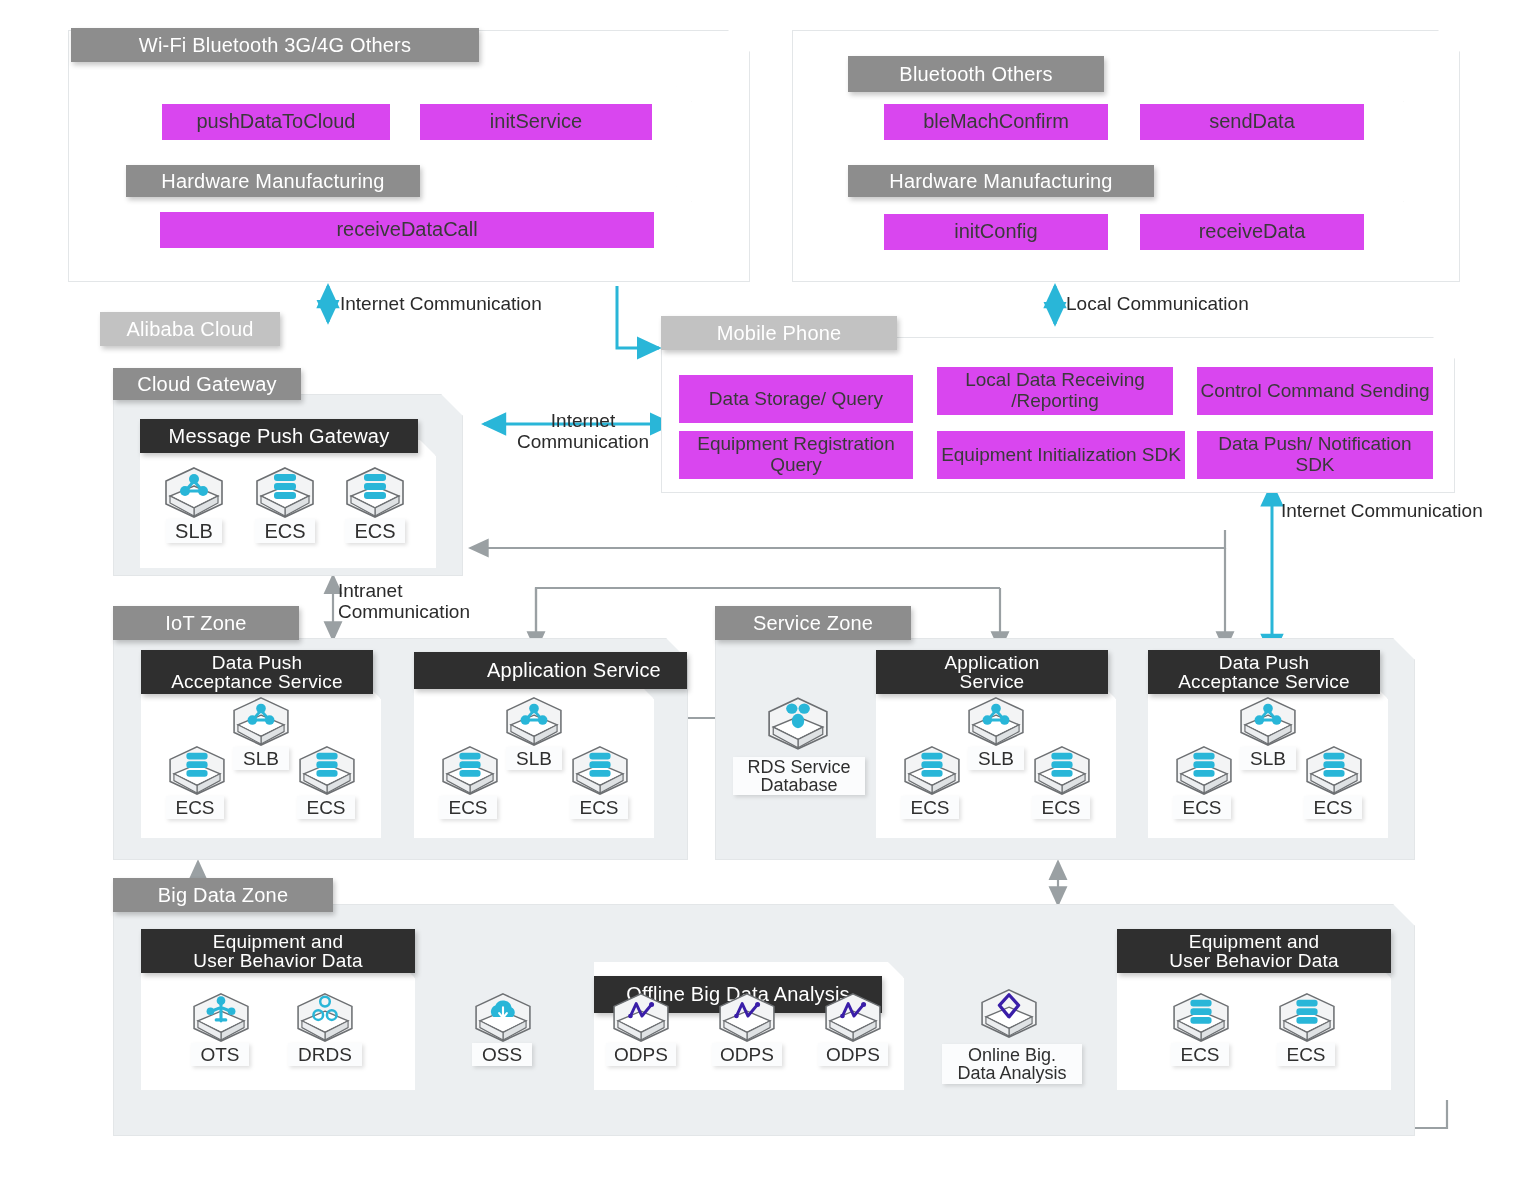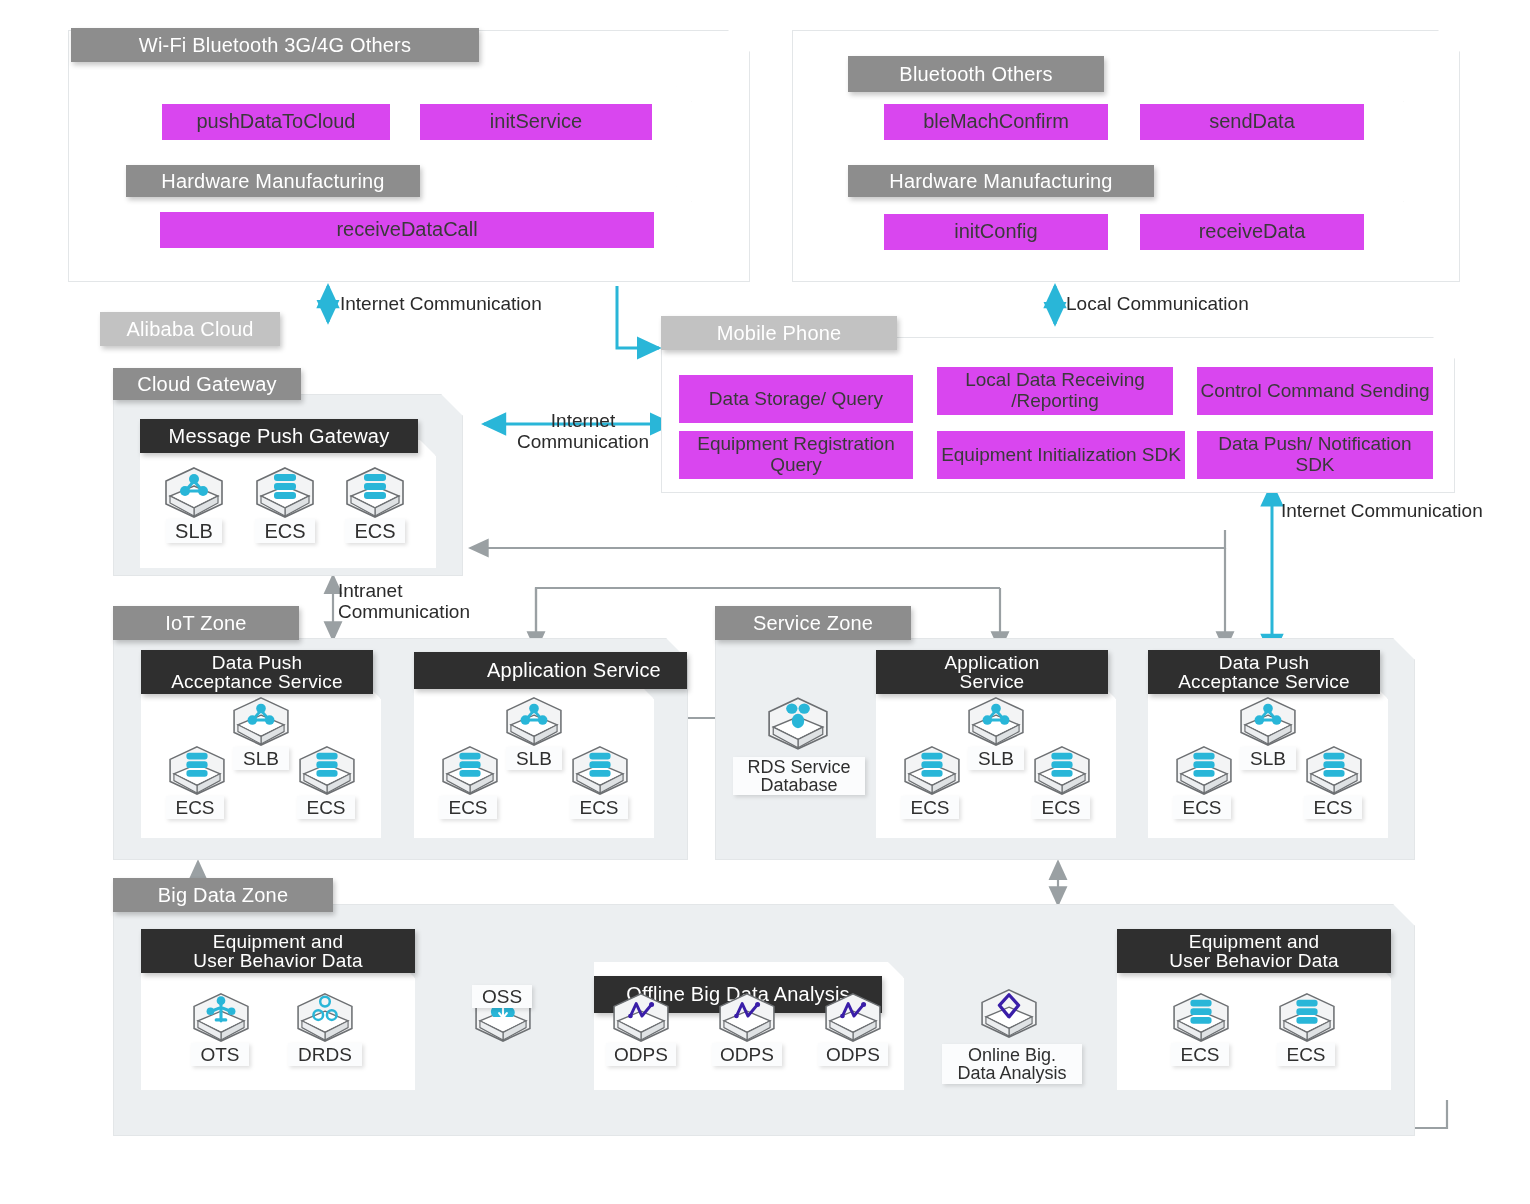--- a/index.html
+++ b/index.html
@@ -487,21 +487,21 @@
         <g>
       <path d="M32 2 L60 15 L60 38 L32 51 L4 38 L4 15 Z" fill="#f3f4f5" stroke="#6c6f72" stroke-width="1.6"></path>
       <path d="M32 20 L56 30 L32 42 L8 30 Z" fill="#ffffff" stroke="#6c6f72" stroke-width="1.4"></path>
       <path d="M32 42 L56 30 L56 37 L32 50 Z" fill="#dfe2e4" stroke="#6c6f72" stroke-width="1.2"></path>
       <path d="M32 42 L8 30 L8 37 L32 50 Z" fill="#eceef0" stroke="#6c6f72" stroke-width="1.2"></path>
       <path d="M22 26 a7 7 0 0 1 2 -12 a9 9 0 0 1 17 2 a6 6 0 0 1 1 10 Z" fill="#29b6d8"></path>
       <path d="M32 16 L32 28 M28 22 L32 27 L36 22" stroke="#ffffff" stroke-width="2.2" fill="none" stroke-linecap="round"></path>
     </g>
       </svg>
   </div>
-  <div class="nodelabel" style="left:472px;top:985px;width:60px;height:23px;font-size:19px;">OSS</div>
+  <div class="nodelabel" style="left:472px;top:1043px;width:60px;height:23px;font-size:19px;">OSS</div>
 
   <div class="abs card" style="left:594px;top:962px;width:310px;height:128px;"></div>
   <div class="tag tag-dark" style="left:594px;top:976px;width:288px;height:37px;font-size:20px;">Offline Big Data Analysis</div>
   <div class="cube" style="left:610px;top:992px;width:62px;height:50px;">
     <svg viewBox="0 0 64 52">
         <g>
       <path d="M32 2 L60 15 L60 38 L32 51 L4 38 L4 15 Z" fill="#f3f4f5" stroke="#6c6f72" stroke-width="1.6"></path>
       <path d="M32 20 L56 30 L32 42 L8 30 Z" fill="#ffffff" stroke="#6c6f72" stroke-width="1.4"></path>
       <path d="M32 42 L56 30 L56 37 L32 50 Z" fill="#dfe2e4" stroke="#6c6f72" stroke-width="1.2"></path>
       <path d="M32 42 L8 30 L8 37 L32 50 Z" fill="#eceef0" stroke="#6c6f72" stroke-width="1.2"></path>

